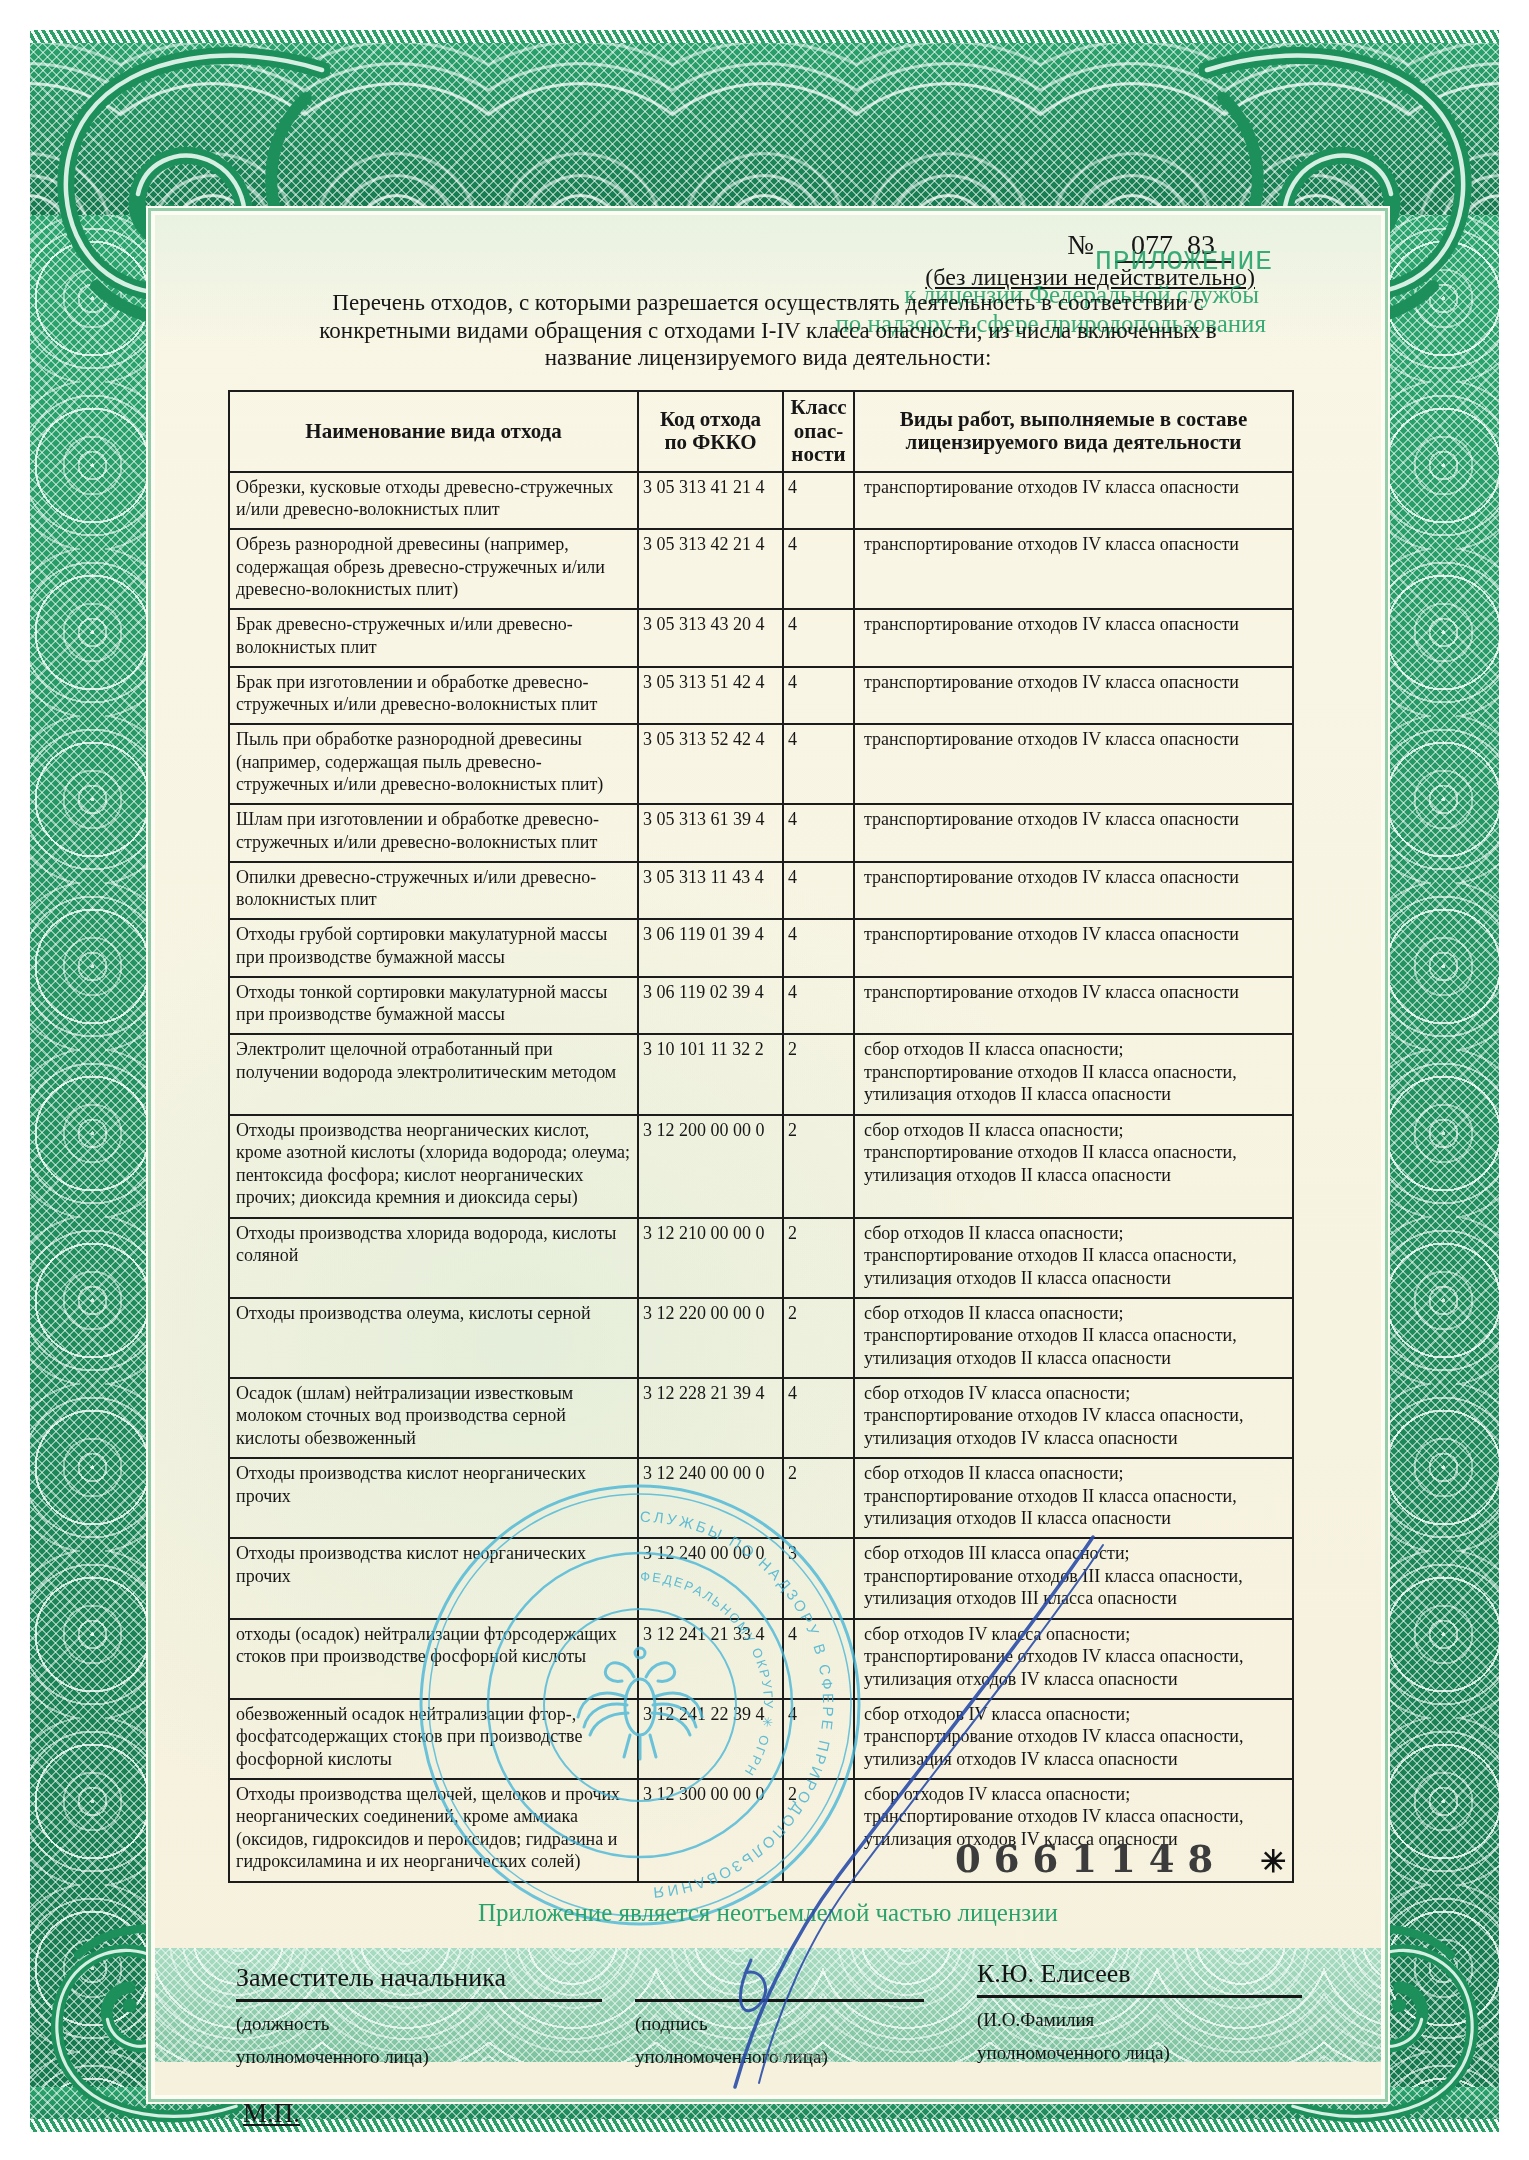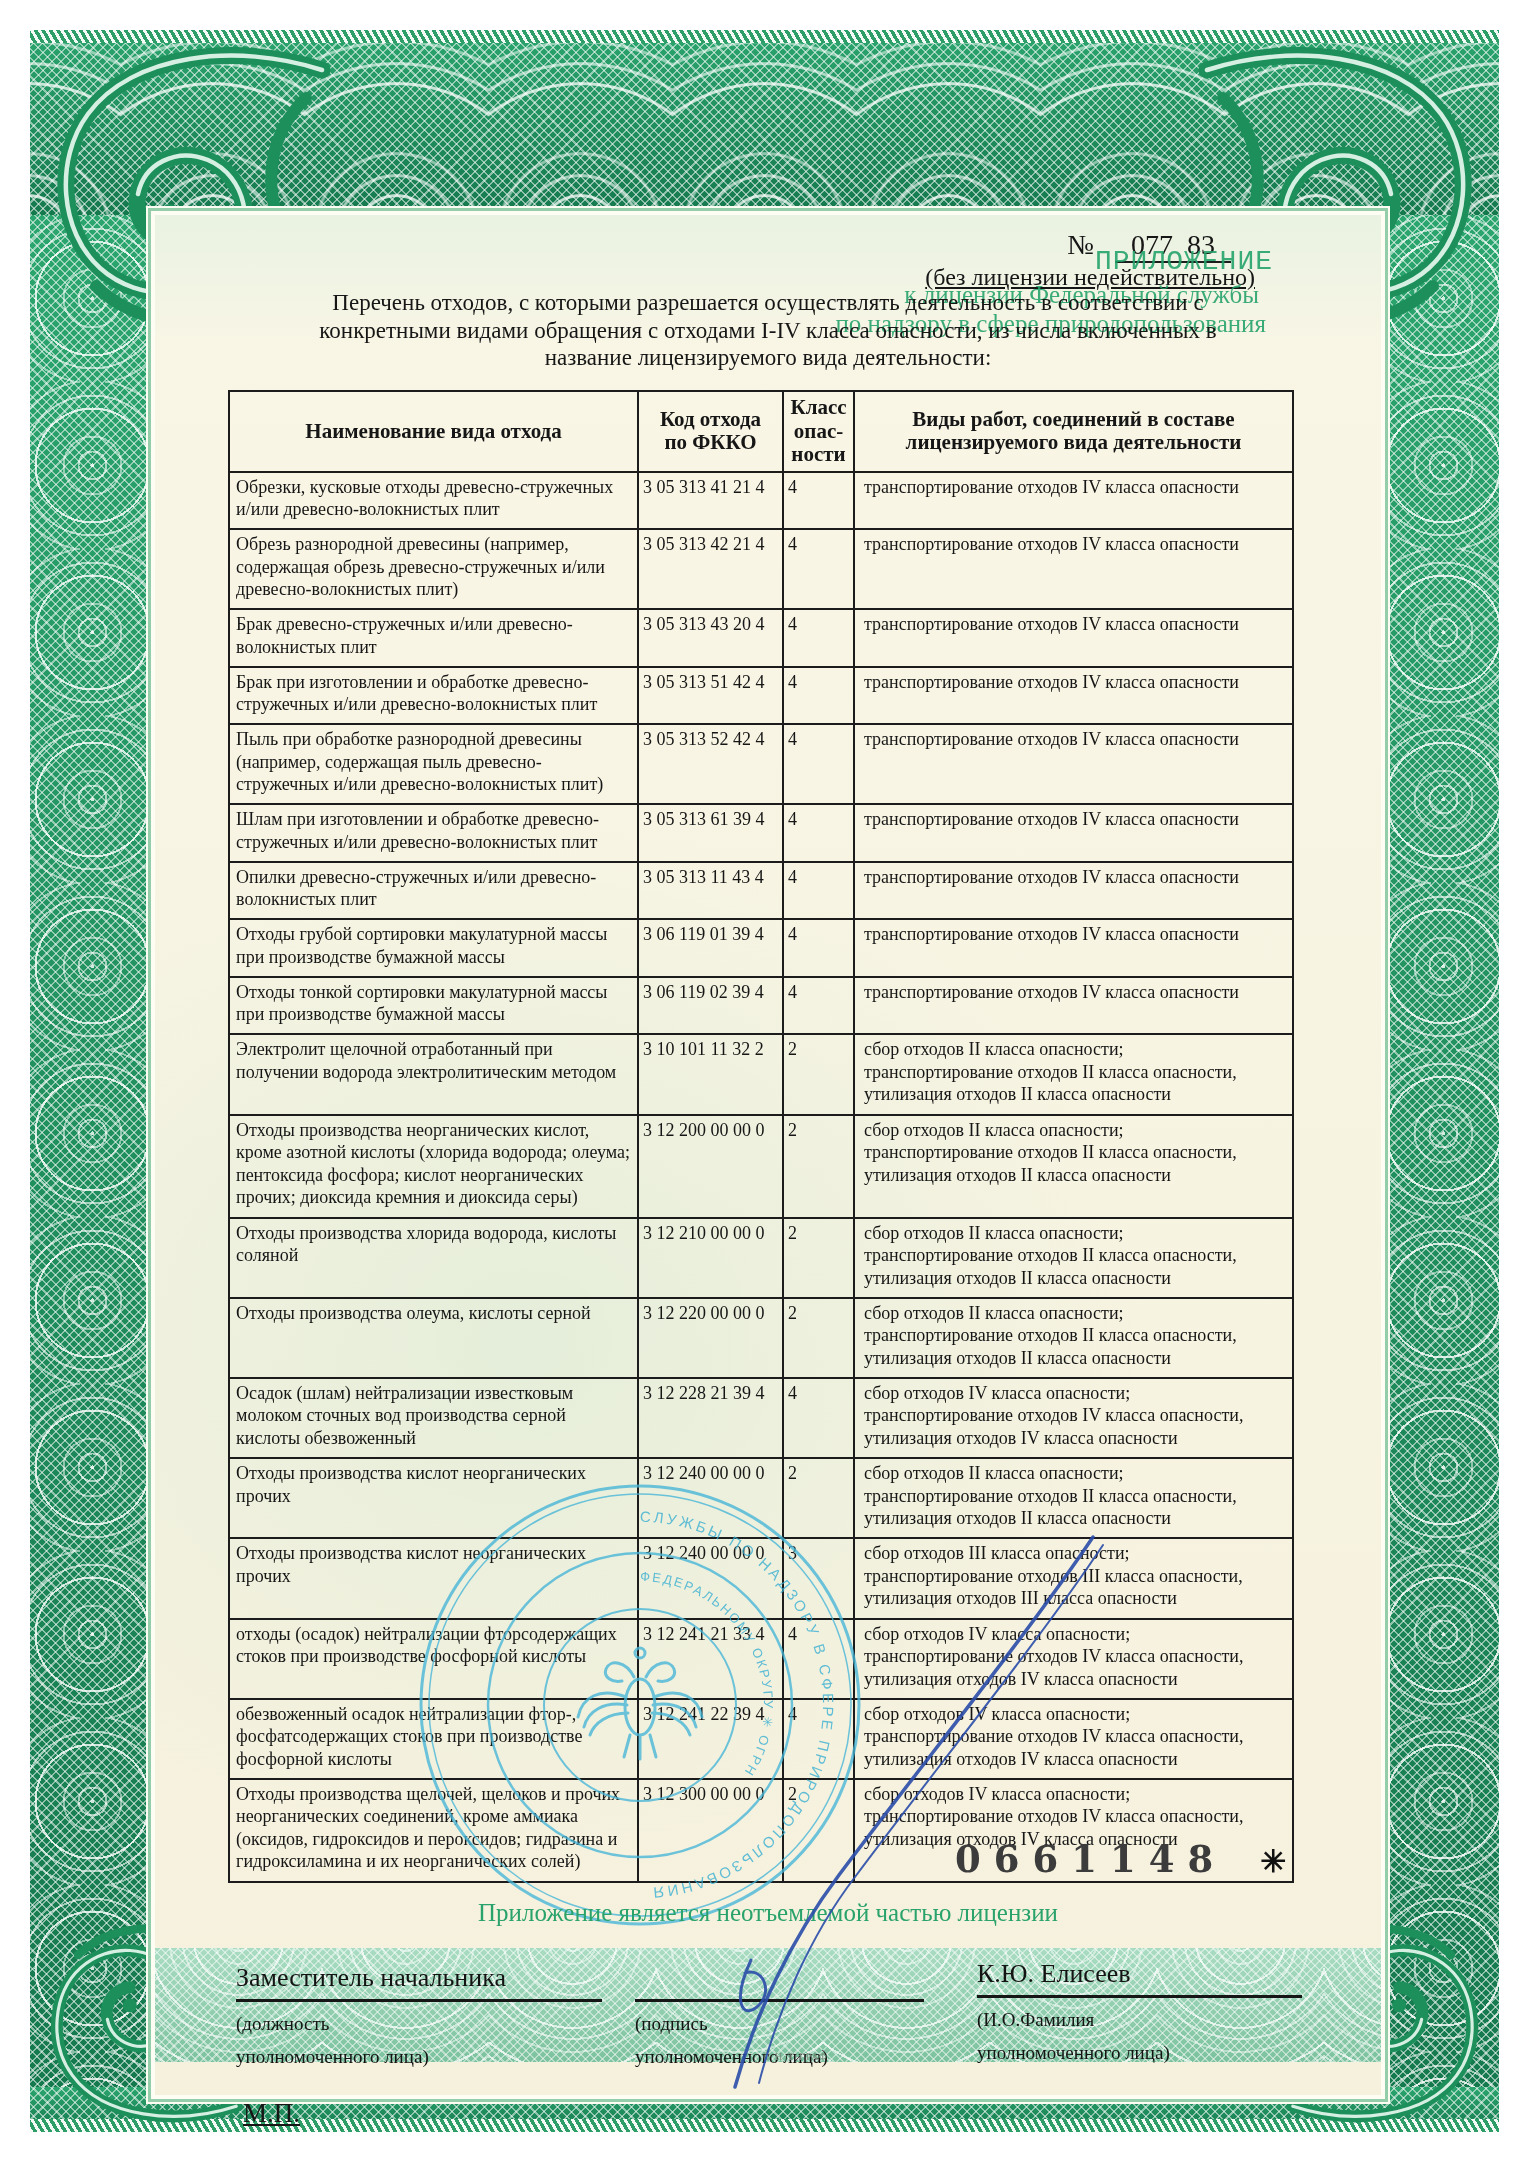--- a/index.html
+++ b/index.html
@@ -176,21 +176,21 @@
           <col style="width:439px">
         </colgroup>
       <thead>
         <tr>
           <th>Наименование вида отхода</th>
           <th>Код отхода
 по ФККО</th>
           <th>Класс
 опас-
 ности</th>
-          <th>Виды работ, соединений в составе
+          <th>Виды работ, выполняемые в составе
 лицензируемого вида деятельности</th>
         </tr>
       </thead>
       <tbody>
           <tr>
         <td class="cell-name">Обрезки, кусковые отходы древесно-стружечных и/или древесно-волокнистых плит</td>
         <td class="cell-code">3 05 313 41 21 4</td>
         <td class="cell-class">4</td>
         <td class="cell-works">транспортирование отходов IV класса опасности</td>
       </tr>

